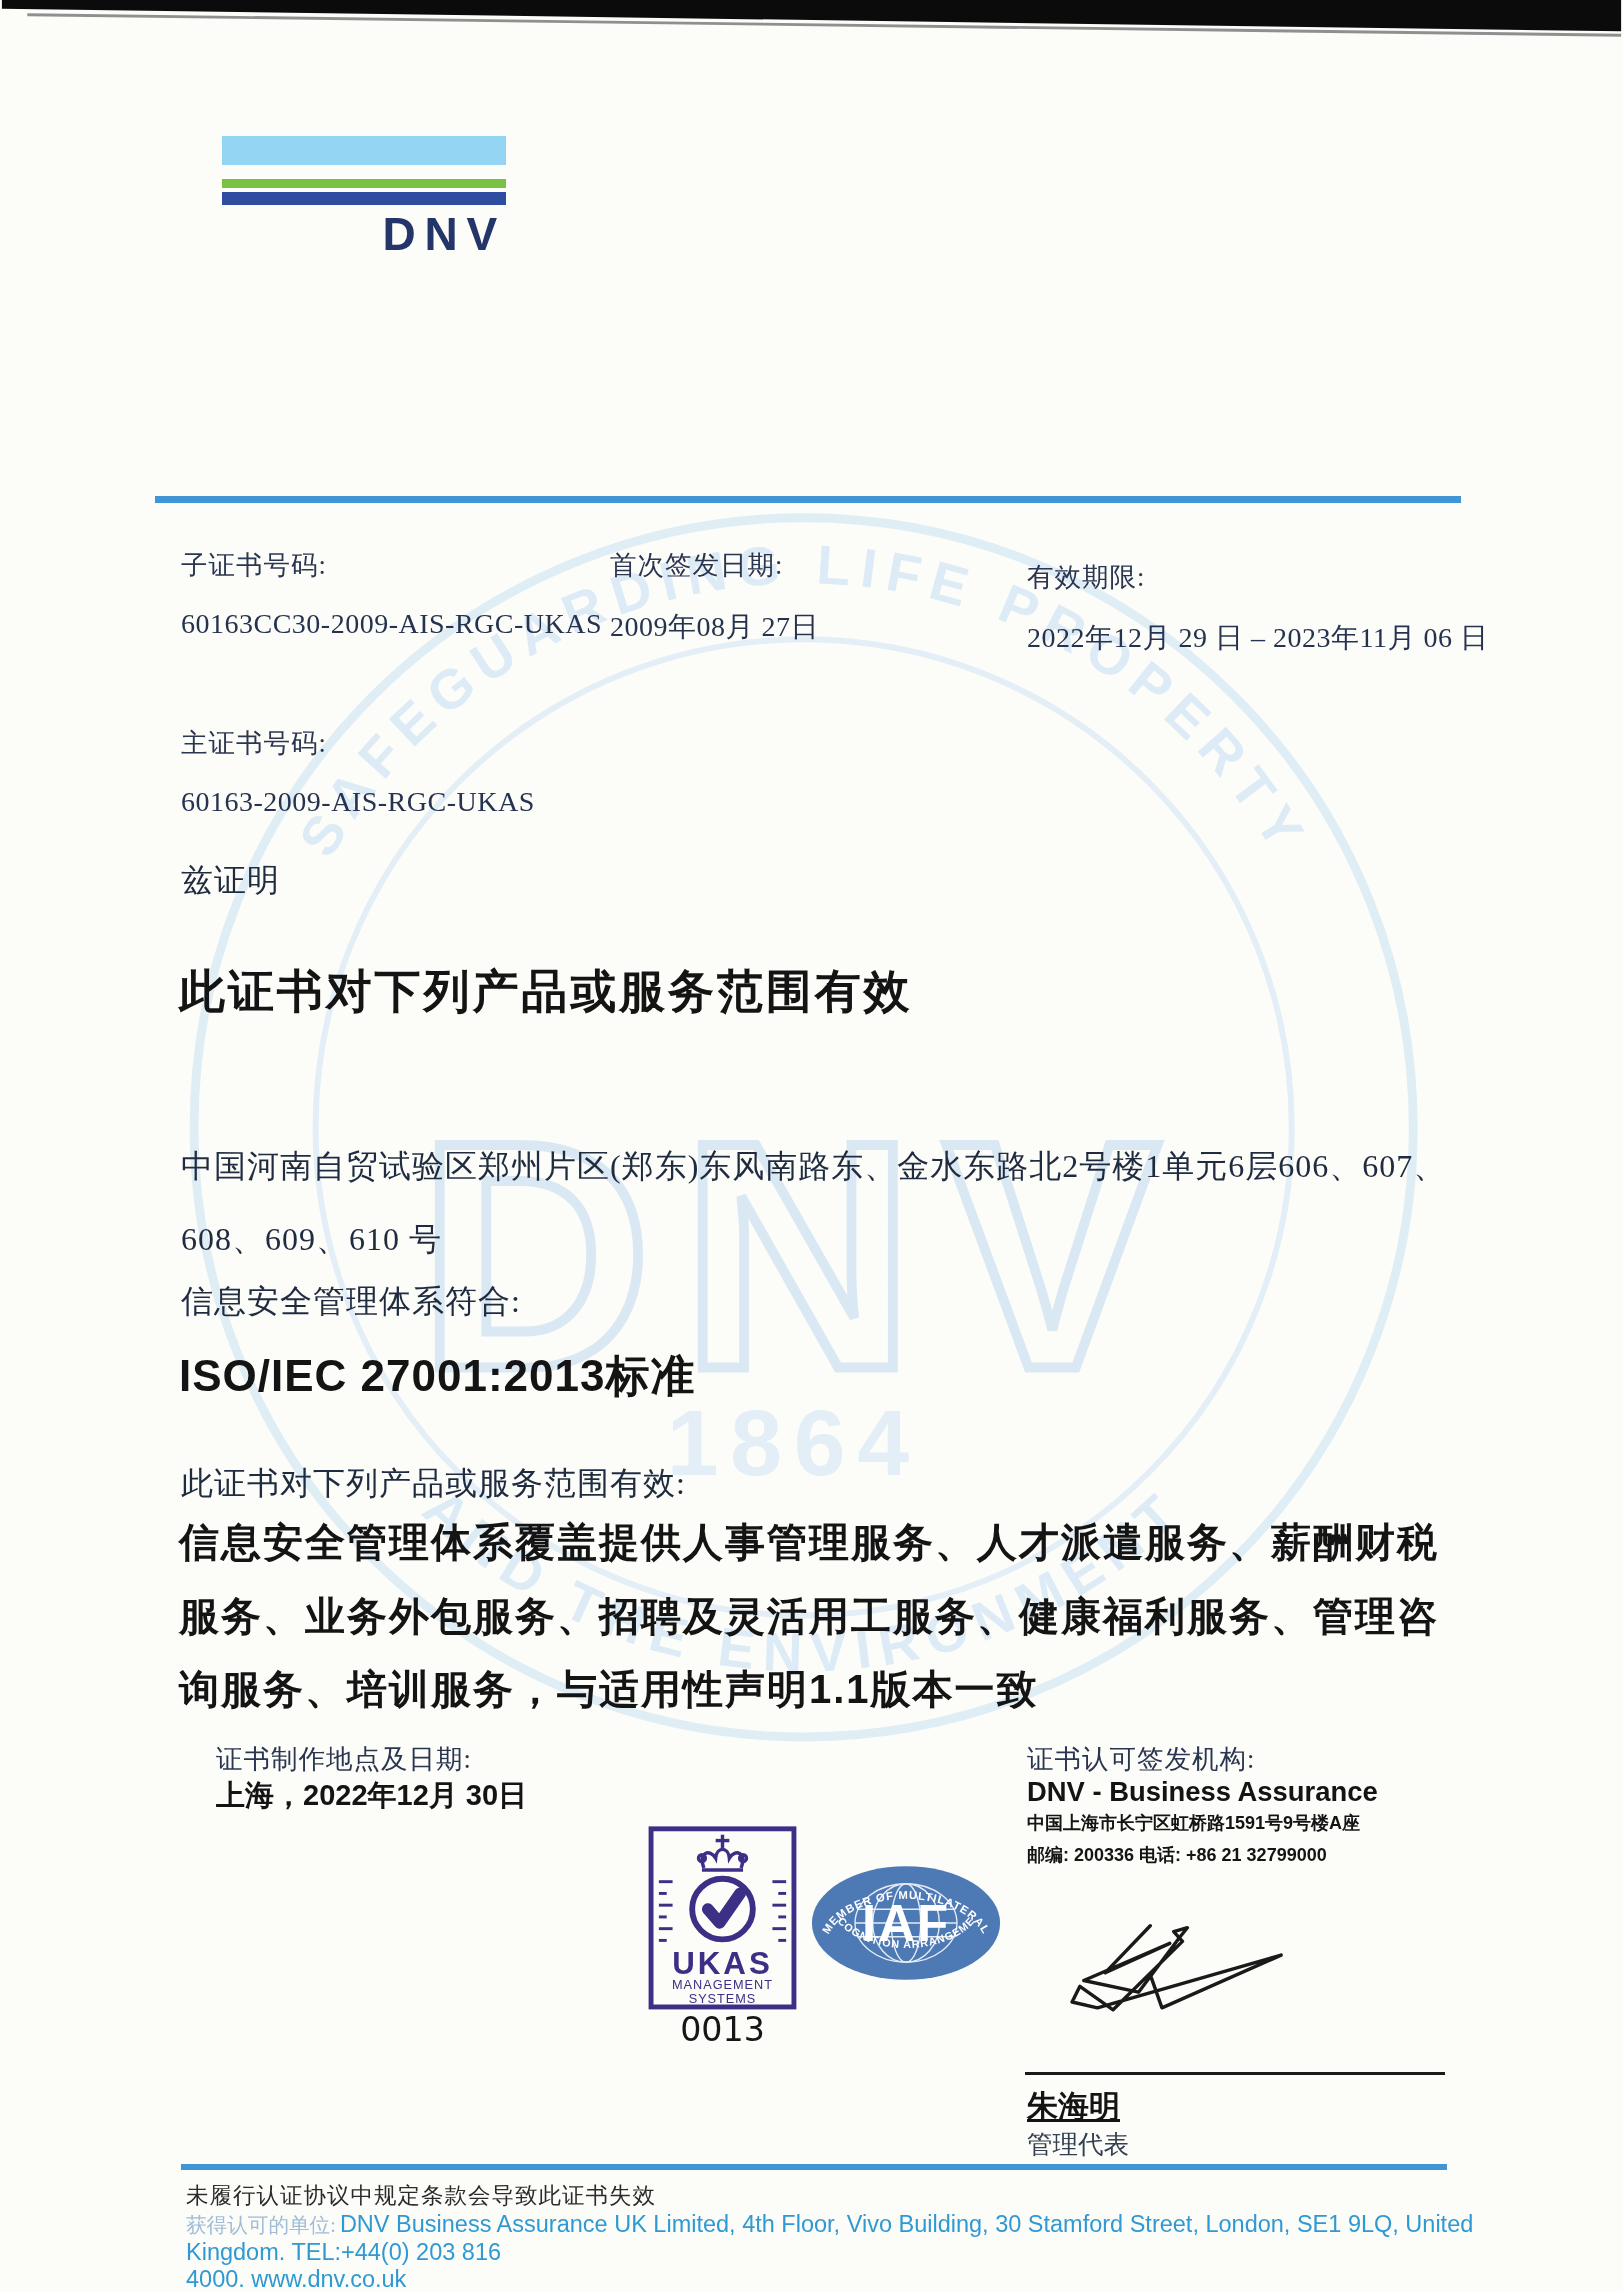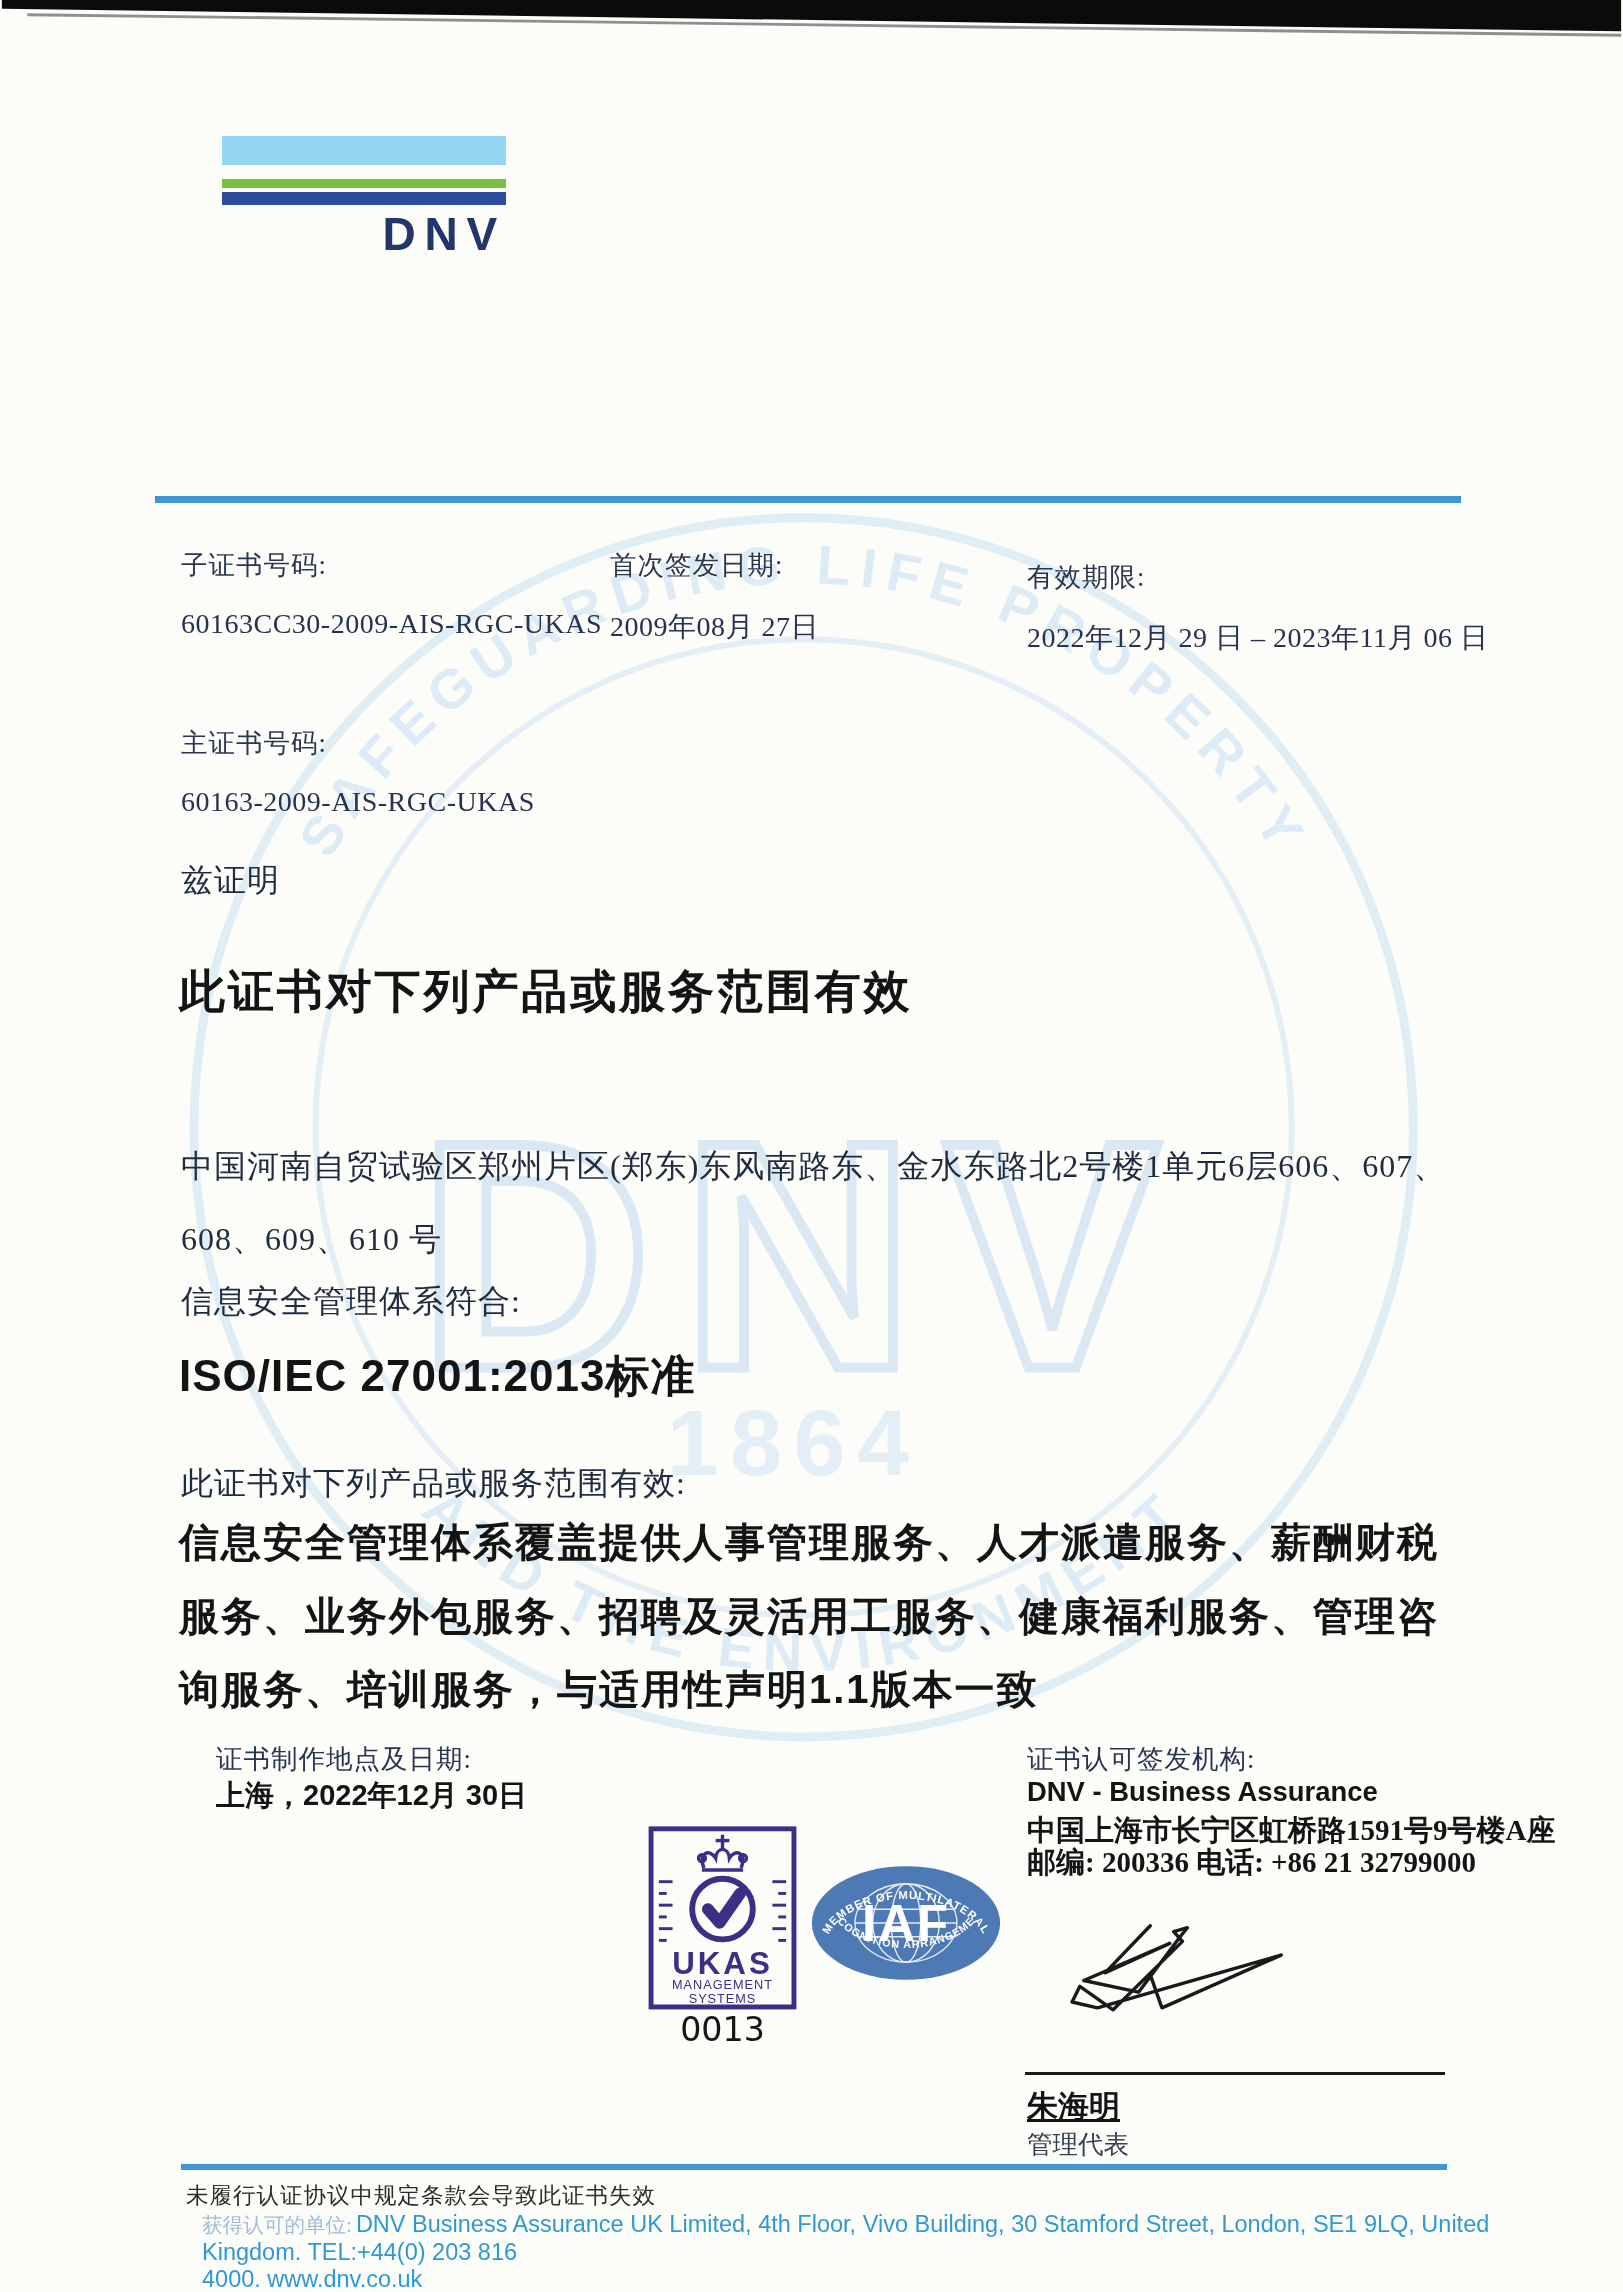--- a/index.html
+++ b/index.html
@@ -37,21 +37,21 @@
   .field-value{font-size:28px;color:#263350;letter-spacing:0.5px;}
 
   .serif-line{font-size:32px;color:#1f2b3f;letter-spacing:1px;}
   .bold-sans{font-family:"Liberation Sans","DejaVu Sans",sans-serif;font-weight:800;color:#141414;}
 
   .company{font-size:46px;letter-spacing:2.9px;}
   .standard{font-size:44px;letter-spacing:1px;}
   .scope-line{font-size:40px;letter-spacing:2px;}
 
   .issuer-name{font-size:27.4px;}
-  .issuer-small{font-size:29px;font-family:Liberation Serif, serif;}
+  .issuer-small{font-size:18px;}
 
   .sig-hr{position:absolute;left:1025px;top:2072px;width:420px;height:2.9px;background:#1b1b1b;}
   .signatory{font-size:31px;text-decoration:underline;}
   .sig-title{font-size:25.5px;color:#33404f;}
 
   .footer-notice{font-size:22.5px;color:#2b2b2b;letter-spacing:1px;}
   .footer-acc{font-family:"Liberation Sans","DejaVu Sans",sans-serif;font-size:23.5px;color:#2f99d3;}
   .footer-prefix{font-family:"Liberation Serif","DejaVu Serif",serif;font-size:20.6px;color:#9fbcd8;}
 </style>
 </head>
@@ -187,20 +187,20 @@
     <path d="M 98,10 L 52,58 L 118,28 L 30,66 L 86,78 L 128,22 L 136,12 L 122,16 L 131,26 L 60,96 L 26,72 L 18,88 L 44,94 L 232,40 L 110,94 L 98,60" fill="none" stroke="#1a1a1a" stroke-width="3.5" stroke-linejoin="round" stroke-linecap="round"></path>
   </svg>
 
   <div class="sig-hr content"></div>
   <div class="abs content bold-sans signatory" style="left:1027px;top:2086px;">朱海明</div>
   <div class="abs content sig-title" style="left:1027px;top:2127px;">管理代表</div>
 
   <div class="rule rule-footer content"></div>
   <div class="abs content footer-notice" style="left:186px;top:2180px;">未履行认证协议中规定条款会导致此证书失效</div>
 
-  <div class="abs content" style="left:186px;top:2211px;width:1392px;margin-left:16px;">
+  <div class="abs content" style="left:186px;top:2211px;width:1392px;">
     <span class="footer-prefix">获得认可的单位:</span>
     <span class="footer-acc">DNV Business Assurance UK Limited, 4th Floor, Vivo Building, 30 Stamford Street, London, SE1 9LQ, United Kingdom. TEL:+44(0) 203 816</span><br>
     <span class="footer-acc">4000. www.dnv.co.uk</span>
   </div>
 
 </div>
 
 
 </body></html>

